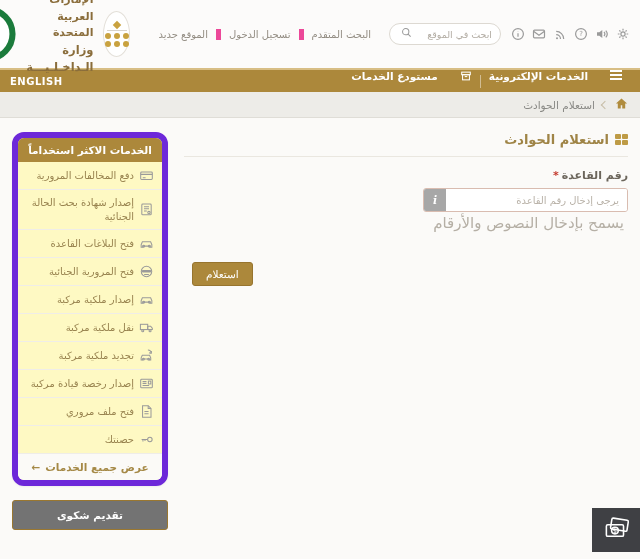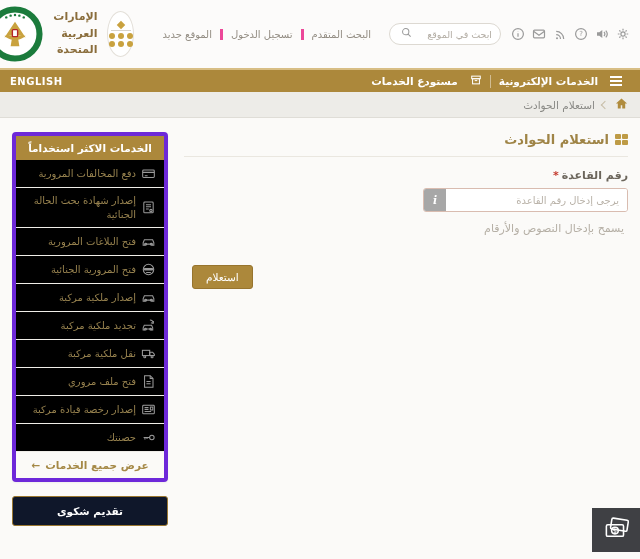--- a/index.html
+++ b/index.html
@@ -10,35 +10,35 @@
   .topbar{height:68px;background:#FCFBFA;display:flex;align-items:center;padding:0 10px;gap:10px}
   .icon-row{display:flex;align-items:center;gap:7px}
   .hicon{width:14px;height:14px;display:inline-flex;cursor:pointer}
   .hicon svg{width:14px;height:14px;stroke:#9a9a9a;fill:none;stroke-width:1.2}
   .search-pill{display:flex;align-items:center;border:1px solid #ddd9d2;border-radius:11px;background:#fff;height:22px;width:112px;padding:0 8px;gap:4px}
   .search-pill input{border:none;outline:none;flex:1;font-size:9.5px;color:#777;background:transparent;text-align:right;font-family:"DejaVu Sans",sans-serif;min-width:0}
   .search-pill input::placeholder{color:#b3ada4}
   .mag svg{width:11px;height:11px;stroke:#9a9a9a;fill:none;stroke-width:1.3}
   .top-links{display:flex;align-items:center}
   .top-link{font-size:10px;color:#938d83;padding:0 8px;cursor:pointer;white-space:nowrap}
-  .top-link:not(:last-child){border-left:3px solid #ec4899}
+  .top-link:not(:last-child){border-left:5px solid #ec4899}
   .flex-sp{flex:1}
   .badge-circle{width:46px;height:46px;border-radius:50%;background:#fff;border:1px solid #e3dfd8;display:flex;flex-direction:column;align-items:center;justify-content:center;gap:2px}
   .badge-diamond{width:6px;height:6px;background:#c9a23f;transform:rotate(45deg)}
   .badge-line{width:20px;height:1px;background:#d8d3ca}
   .badge-dots{display:grid;grid-template-columns:repeat(3,7px);gap:2px;justify-items:center}
   .badge-dots i{width:6px;height:6px;border-radius:50%;background:#c9a23f}
   .brand-text{text-align:right;line-height:1.5;cursor:pointer}
   .brand-text .l1{font-size:11px;font-weight:bold;color:#8a6d3b}
   .brand-text .l2{font-size:11.5px;font-weight:bold;color:#8a6d3b;letter-spacing:1px}
   .emblem{width:56px;height:56px;cursor:pointer;flex:0 0 auto}
 
   
   .goldbar{height:24px;background:#AC883B;border-top:2px solid #D8BE85;display:flex;align-items:center;padding:0 10px;color:#fff}
-  .gold-item{display:flex;align-items:center;gap:12px;font-size:10.5px;font-weight:bold;cursor:pointer;padding:0 8px;height:100%}
+  .gold-item{display:flex;gap:22px;font-size:10.5px;font-weight:bold;cursor:pointer;padding:0 8px;height:100%}
   .gold-sep{width:1px;height:13px;background:rgba(255,255,255,.45)}
   .burger{display:inline-flex;flex-direction:column;gap:2px}
   .burger i{width:12px;height:2px;background:#fff;display:block}
   .repo-ico svg{width:12px;height:12px;stroke:#fff;fill:none;stroke-width:1.2}
   .lang{font-size:10px;font-weight:bold;letter-spacing:.5px;cursor:pointer}
 
   
   .crumbbar{height:26px;background:#EDECE8;border-bottom:1px solid #DFDDD7;display:flex;align-items:center;padding:0 12px;gap:7px}
   .home-ico svg{width:13px;height:13px;fill:#B08C3E}
   .crumb-chev{width:6px;height:6px;border-left:1.5px solid #c4b econ;border-left:1.5px solid #c7bda6;border-bottom:1.5px solid #c7bda6;transform:rotate(45deg)}
@@ -51,36 +51,36 @@
   .grid-ico{display:grid;grid-template-columns:6px 6px;gap:1px}
   .grid-ico i{width:6px;height:5px;background:#BE9B45;border-radius:1px}
   .page-title{font-size:13px;font-weight:bold;color:#9F8446}
   .title-div{border-top:1px solid #EAE7E0;margin:9px 0 12px}
   .field-label-row{font-size:11px;font-weight:bold;color:#6B655B;display:flex;gap:3px;align-items:center}
   .req{color:#C43B2F;font-weight:bold}
   .input-wrap{width:205px;height:24px;border:1px solid #D9BCB0;border-radius:3px;background:#fff;display:flex;margin-top:6px;overflow:hidden}
   .input-wrap input{flex:1;border:none;outline:none;font-size:10px;color:#666;padding:0 8px;text-align:right;font-family:"DejaVu Sans",sans-serif;min-width:0}
   .input-wrap input::placeholder{color:#B9B2A8}
   .info-btn{width:22px;background:#A7A7A7;color:#fff;border:none;font-size:11px;font-weight:bold;font-style:italic;cursor:pointer;font-family:"DejaVu Serif",serif}
-  .helper{font-size:11px;color:#B5AFA5;margin-top:10px;padding-right:4px}
+  .helper{font-size:15px;color:#B5AFA5;margin-top:2px;padding-right:4px}
   .submit-row{margin-top:30px;padding-left:8px}
   .btn-gold{display:inline-block;background:#AC883B;color:#fff;border:1px solid #97742E;border-radius:3px;font-size:10.5px;padding:5px 13px;cursor:pointer;font-family:Liberation Serif, serif}
 
   
   .sidebar{width:156px;flex:0 0 156px}
-  .svc-card{background:#000000;border:4px solid #6d28d9;border-radius:4px;box-shadow:0 1px 2px rgba(0,0,0,.05);overflow:hidden}
+  .svc-card{background:#fef9c3;border:6px solid #6d28d9;border-radius:12px;box-shadow:0 1px 2px rgba(0,0,0,.05);overflow:hidden}
   .svc-head{background:#AC883B;color:#fff;font-size:10.5px;font-weight:bold;text-align:center;padding:6px 4px}
   .svc-item{display:flex;align-items:center;gap:5px;padding:6px 8px;border-top:1px solid #EFEDE8;cursor:pointer}
   .svc-item:first-of-type{border-top:none}
   .svc-icon{flex:0 0 15px;display:inline-flex}
   .svc-icon svg{width:15px;height:15px;stroke:#9a9a9a;fill:none;stroke-width:1.1}
   .svc-label{font-size:10px;color:#98834F;text-align:right;line-height:1.35}
   .svc-foot{display:flex;align-items:center;justify-content:center;gap:5px;padding:7px 4px;border-top:1px solid #EFEDE8;background:#FBFAF7;cursor:pointer}
   .svc-foot span{font-size:10.5px;font-weight:bold;color:#A58946}
-  .complaint-btn{display:block;width:100%;margin-top:14px;background:#0f172a;border:1px solid #9A7730;border-radius:3px;color:#fff;font-size:10.5px;font-weight:bold;padding:8px 4px;cursor:pointer;font-family:"DejaVu Sans",sans-serif}
+  .complaint-btn{display:block;width:100%;margin-top:14px;background:#737373;border:1px solid #9A7730;border-radius:3px;color:#fff;font-size:10.5px;font-weight:bold;padding:8px 4px;cursor:pointer;font-family:"DejaVu Sans",sans-serif}
 
   
   .watermark{position:absolute;left:0;right:auto;bottom:7px;right:0;left:auto;height:44px;width:203px;display:flex;border-radius:0 0 0 3px;overflow:hidden}
   .wm-icon{flex:0 0 48px;background:#3F4044;display:flex;align-items:center;justify-content:center}
   .wm-icon svg{width:28px;height:28px}
   .wm-text{flex:1;background:#55565A;color:#fff;display:flex;align-items:center;justify-content:center;font-size:20px;font-weight:bold}
 </style>
 </head>
 <body>
 
@@ -150,20 +150,21 @@
         <i></i>
         <i></i>
         <i></i>
         <i></i>
         <i></i>
       </span>
   </div>
 
   <div class="brand-text">
     <div class="l1">الإمارات العربية المتحدة</div>
+    <div class="l2">وزارة الـداخـلـيـــة</div>
   </div>
 
   <div class="emblem">
     <svg viewBox="0 0 64 64">
       <circle cx="32" cy="32" r="28" fill="#fff" stroke="#1B7B3C" stroke-width="7"></circle>
       <circle cx="22" cy="13" r="1.4" fill="#1B7B3C"></circle>
         <circle cx="27" cy="11" r="1.4" fill="#1B7B3C"></circle>
       <circle cx="32" cy="10.3" r="1.4" fill="#1B7B3C"></circle>
         <circle cx="37" cy="11" r="1.4" fill="#1B7B3C"></circle>
       <circle cx="42" cy="13" r="1.4" fill="#1B7B3C"></circle>
@@ -262,83 +263,83 @@
             <span class="svc-label">إصدار شهادة بحث الحالة الجنائية</span>
           </div>
           <div class="svc-item">
             <span class="svc-icon">
               <svg viewBox="0 0 16 16">
                 <path d="M2.3 9.3l1.3-3.1h8.8l1.3 3.1v2.6h-1.8v-1.1H4.1v1.1H2.3z"></path>
                 <circle cx="5" cy="10.9" r="1"></circle>
                 <circle cx="11" cy="10.9" r="1"></circle>
               </svg>
             </span>
-            <span class="svc-label">فتح البلاغات المرورية</span>
+            <span class="svc-label">فتح البلاغات القاعدة</span>
           </div>
           <div class="svc-item">
             <span class="svc-icon">
               <svg viewBox="0 0 16 16">
                 <circle cx="8" cy="8" r="5.6"></circle>
                 <rect x="2.9" y="6.4" width="10.2" height="2.7" rx="1.3" fill="#9a9a9a" stroke="none"></rect>
                 <path d="M5.5 11.2h5"></path>
               </svg>
             </span>
             <span class="svc-label">فتح المرورية الجنائية</span>
           </div>
           <div class="svc-item">
             <span class="svc-icon">
               <svg viewBox="0 0 16 16">
                 <path d="M2.3 9.3l1.3-3.1h8.8l1.3 3.1v2.6h-1.8v-1.1H4.1v1.1H2.3z"></path>
                 <circle cx="5" cy="10.9" r="1"></circle>
                 <circle cx="11" cy="10.9" r="1"></circle>
               </svg>
             </span>
             <span class="svc-label">إصدار ملكية مركبة</span>
+          </div>
+          <div class="svc-item">
+            <span class="svc-icon">
+              <svg viewBox="0 0 16 16">
+                <rect x="1.5" y="4.6" width="7.8" height="5.6"></rect>
+                <path d="M9.3 6.6h3.1l1.8 2.2v1.4H9.3z"></path>
+                <circle cx="4" cy="11.4" r="1.1"></circle>
+                <circle cx="11.8" cy="11.4" r="1.1"></circle>
+              </svg>
+            </span>
+            <span class="svc-label">نقل ملكية مركبة</span>
           </div>
           <div class="svc-item">
             <span class="svc-icon">
               <svg viewBox="0 0 16 16">
                 <path d="M2.3 10.5l1.2-2.8h7.8l1.2 2.8v2.3h-1.6v-1H3.9v1H2.3z"></path>
                 <circle cx="4.8" cy="11.9" r=".9"></circle>
                 <circle cx="10.2" cy="11.9" r=".9"></circle>
                 <path d="M9.5 2.2a3.4 3.4 0 0 1 3.4 3.4"></path>
                 <path d="M13.4 3.4l-.5 2.4-2.3-.7"></path>
               </svg>
             </span>
             <span class="svc-label">تجديد ملكية مركبة</span>
           </div>
           <div class="svc-item">
             <span class="svc-icon">
               <svg viewBox="0 0 16 16">
-                <rect x="1.5" y="4.6" width="7.8" height="5.6"></rect>
-                <path d="M9.3 6.6h3.1l1.8 2.2v1.4H9.3z"></path>
-                <circle cx="4" cy="11.4" r="1.1"></circle>
-                <circle cx="11.8" cy="11.4" r="1.1"></circle>
-              </svg>
-            </span>
-            <span class="svc-label">نقل ملكية مركبة</span>
-          </div>
-          <div class="svc-item">
-            <span class="svc-icon">
-              <svg viewBox="0 0 16 16">
-                <path d="M3.8 1.8h6l3 3v9.4h-9z"></path>
-                <path d="M9.8 1.8v3h3M5.8 8h4.4M5.8 10.4h4.4"></path>
-              </svg>
-            </span>
-            <span class="svc-label">فتح ملف مروري</span>
-          </div>
-          <div class="svc-item">
-            <span class="svc-icon">
-              <svg viewBox="0 0 16 16">
                 <rect x="1.8" y="3.4" width="12.4" height="9.2" rx="1"></rect>
                 <rect x="10" y="5.4" width="2.6" height="3.1"></rect>
                 <path d="M3.8 6h4.2M3.8 8h4.2M3.8 10.2h7"></path>
               </svg>
             </span>
             <span class="svc-label">إصدار رخصة قيادة مركبة</span>
+          </div>
+          <div class="svc-item">
+            <span class="svc-icon">
+              <svg viewBox="0 0 16 16">
+                <path d="M3.8 1.8h6l3 3v9.4h-9z"></path>
+                <path d="M9.8 1.8v3h3M5.8 8h4.4M5.8 10.4h4.4"></path>
+              </svg>
+            </span>
+            <span class="svc-label">فتح ملف مروري</span>
           </div>
           <div class="svc-item">
             <span class="svc-icon">
               <svg viewBox="0 0 16 16">
                 <circle cx="11.6" cy="8" r="2.4"></circle>
                 <path d="M9.2 8H2.8M4.2 8v2.2M6.4 8v1.6"></path>
               </svg>
             </span>
             <span class="svc-label">حصنتك</span>
           </div>

